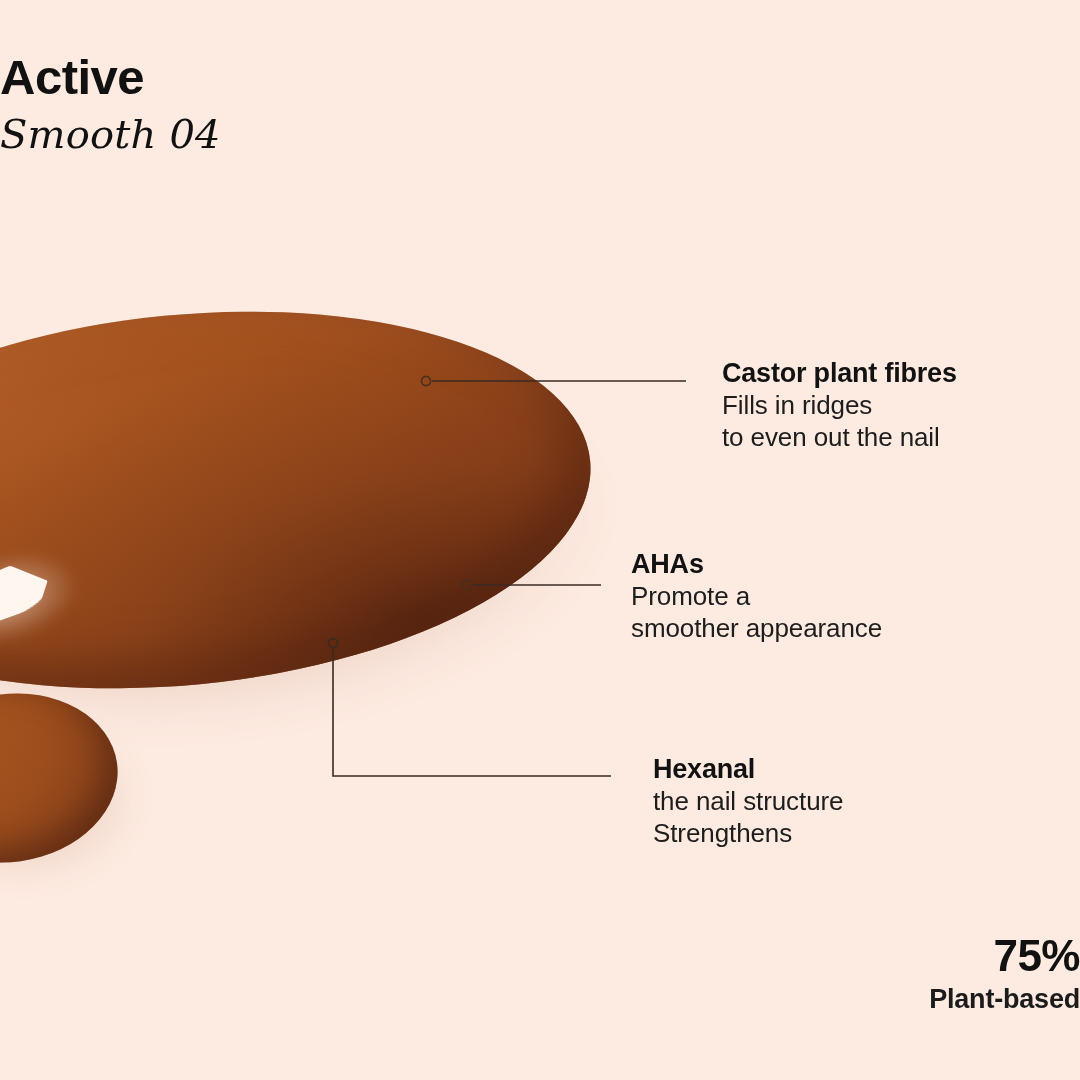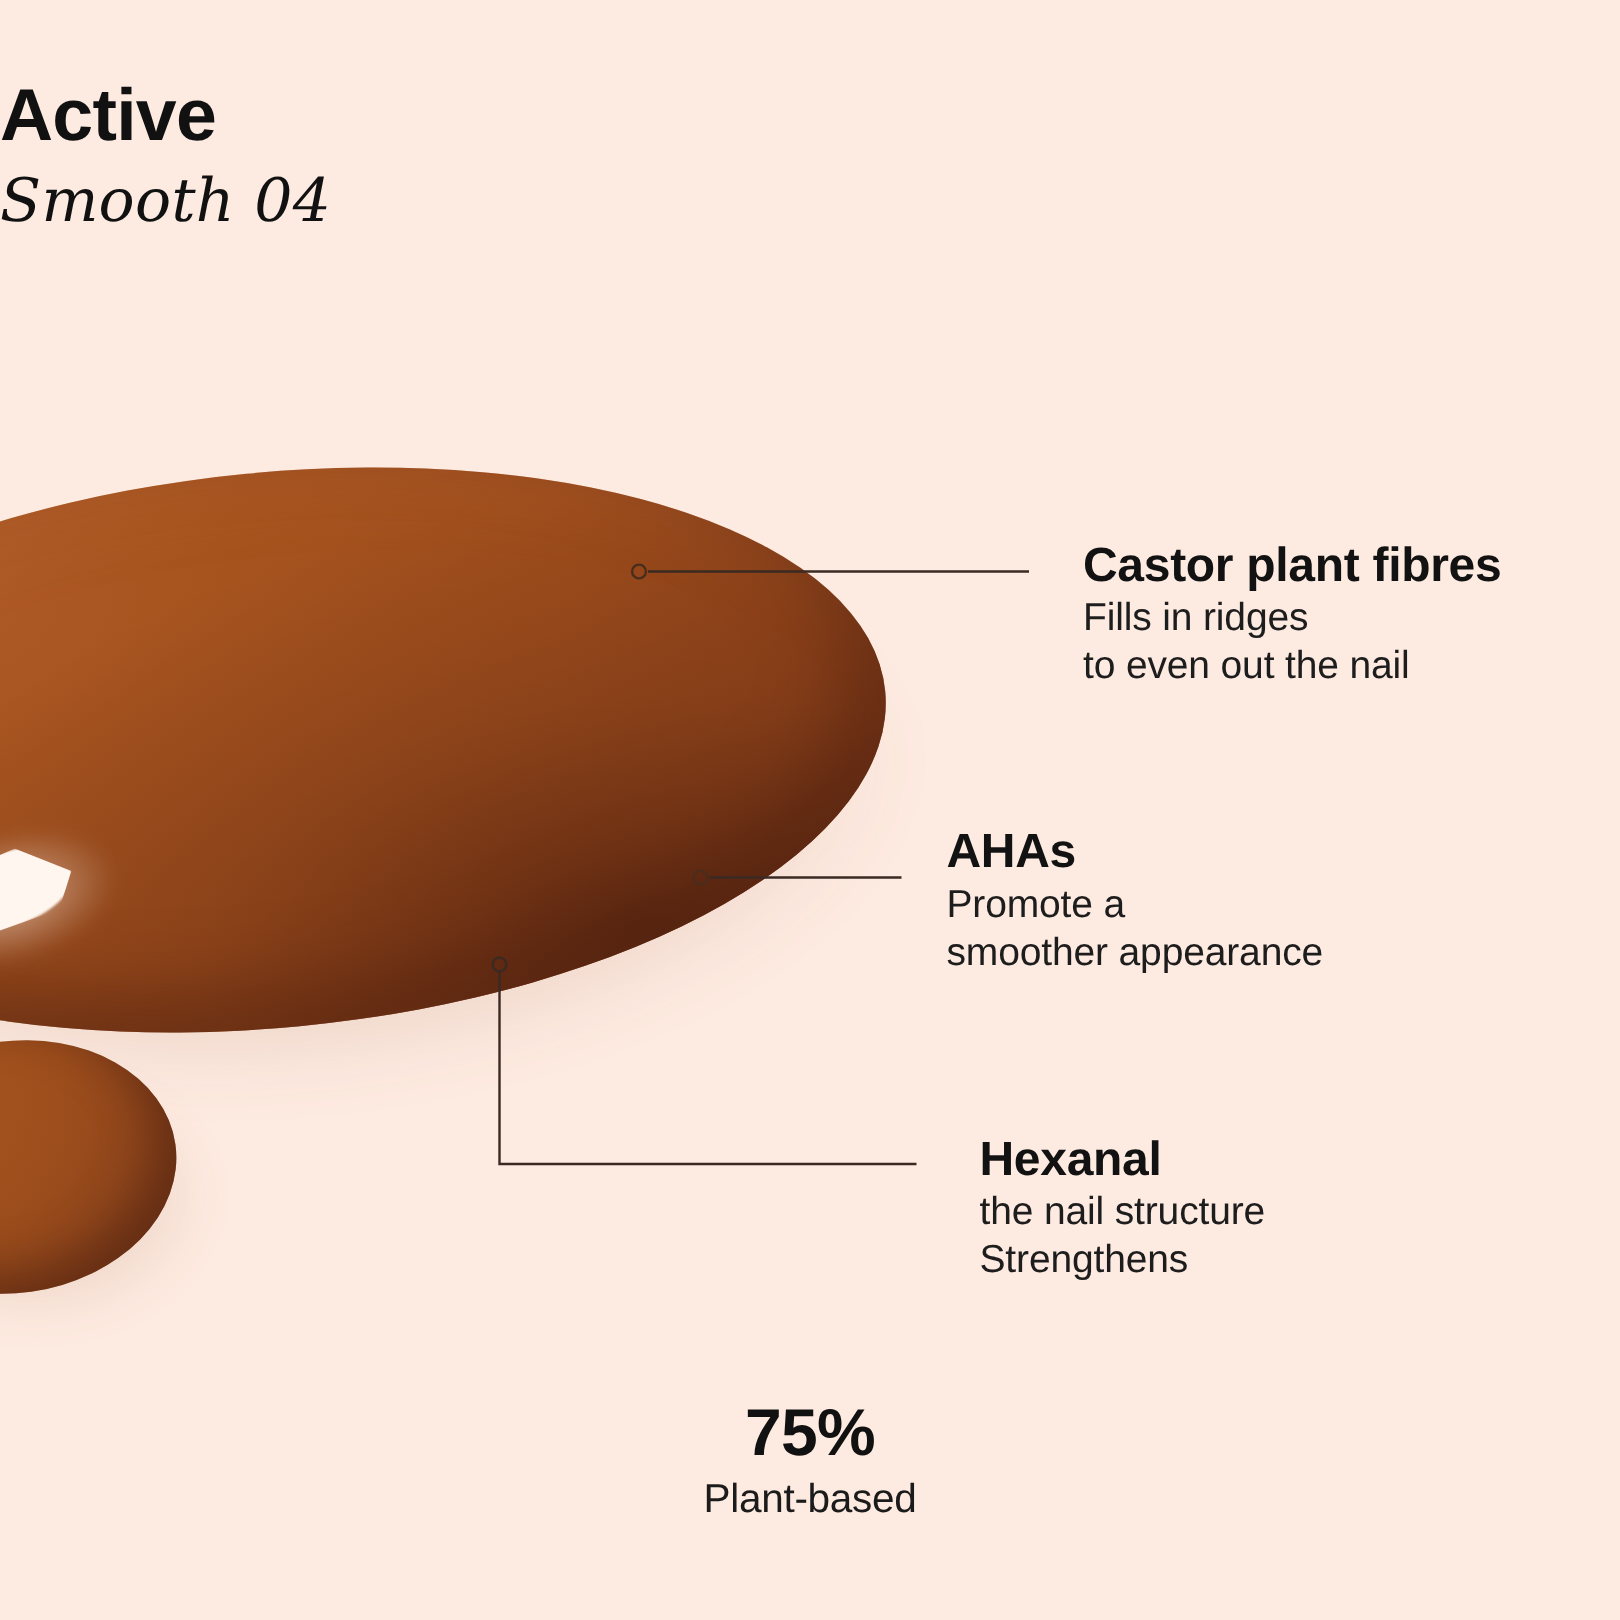--- a/index.html
+++ b/index.html
@@ -162,21 +162,21 @@
   .leaders {
     position: absolute;
     inset: 0;
   }
 
   
   .callout {
     position: absolute;
   }
   .callout-title {
-    font-size: 32px;
+    font-size: 27px;
     font-weight: 700;
     color: #121212;
     letter-spacing: -0.2px;
     line-height: 1.22;
   }
   .callout-line {
     font-size: 26px;
     font-weight: 400;
     color: #1d1d1d;
     letter-spacing: -0.1px;
@@ -186,32 +186,32 @@
   #callout-castor { left: 722px; top: 357px; }
   #callout-ahas   { left: 631px; top: 548px; }
   #callout-hexanal{ left: 653px; top: 753px; }
 
   
   .footer-stat {
     position: absolute;
     left: 0;
     top: 932px;
     width: 1080px;
-    text-align: center;
+    text-align: right;
   }
   .stat-value {
     font-size: 44px;
     font-weight: 700;
     color: #111111;
     letter-spacing: -0.5px;
     line-height: 1.1;
   }
   .stat-label {
     font-size: 27px;
-    font-weight: 400;
+    font-weight: 700;
     color: #1b1b1b;
     letter-spacing: -0.2px;
     line-height: 1.25;
     margin-top: 3px;
   }
 </style>
 </head>
 <body>
 
 <div id="page">

